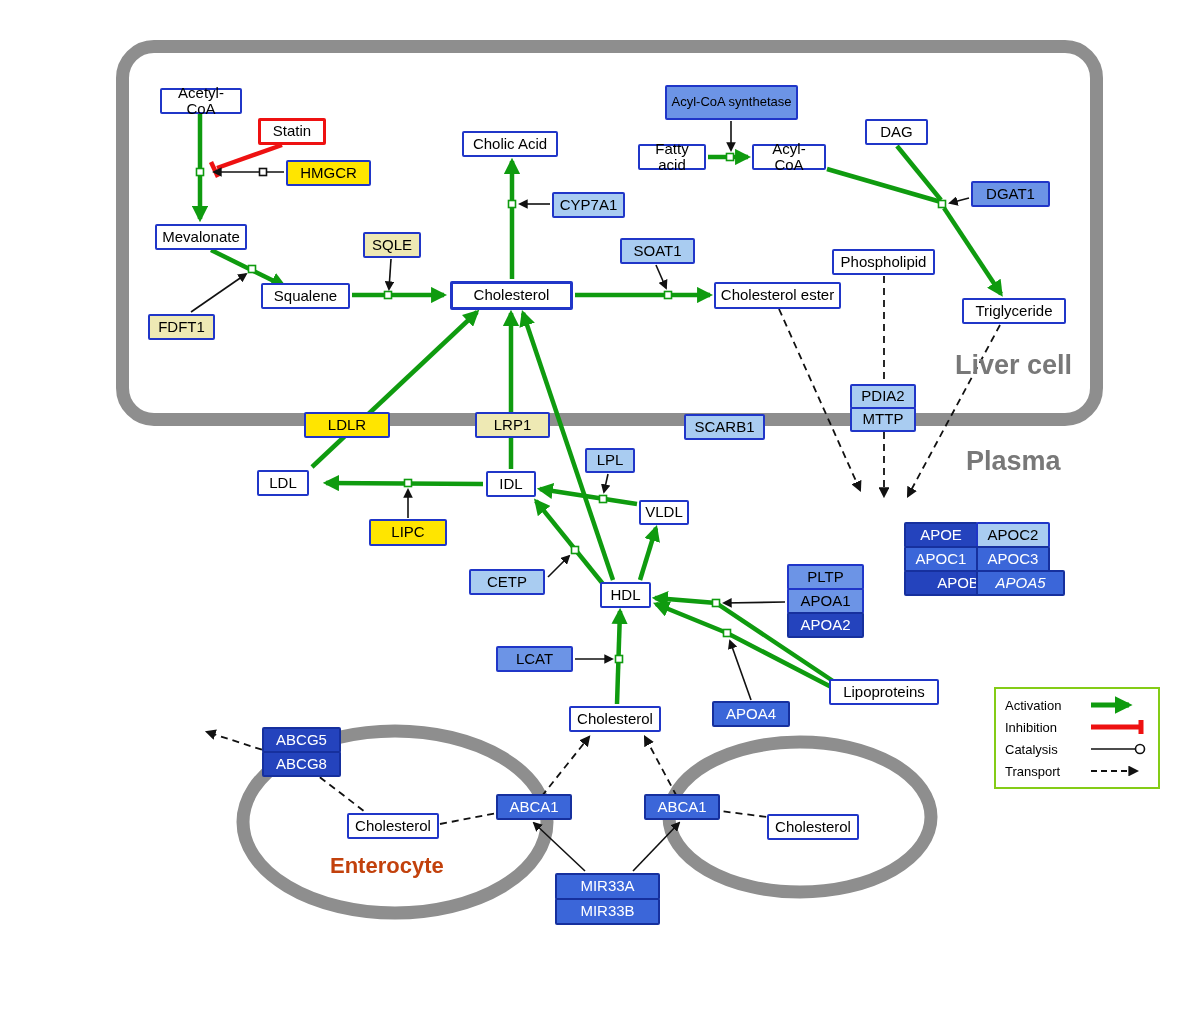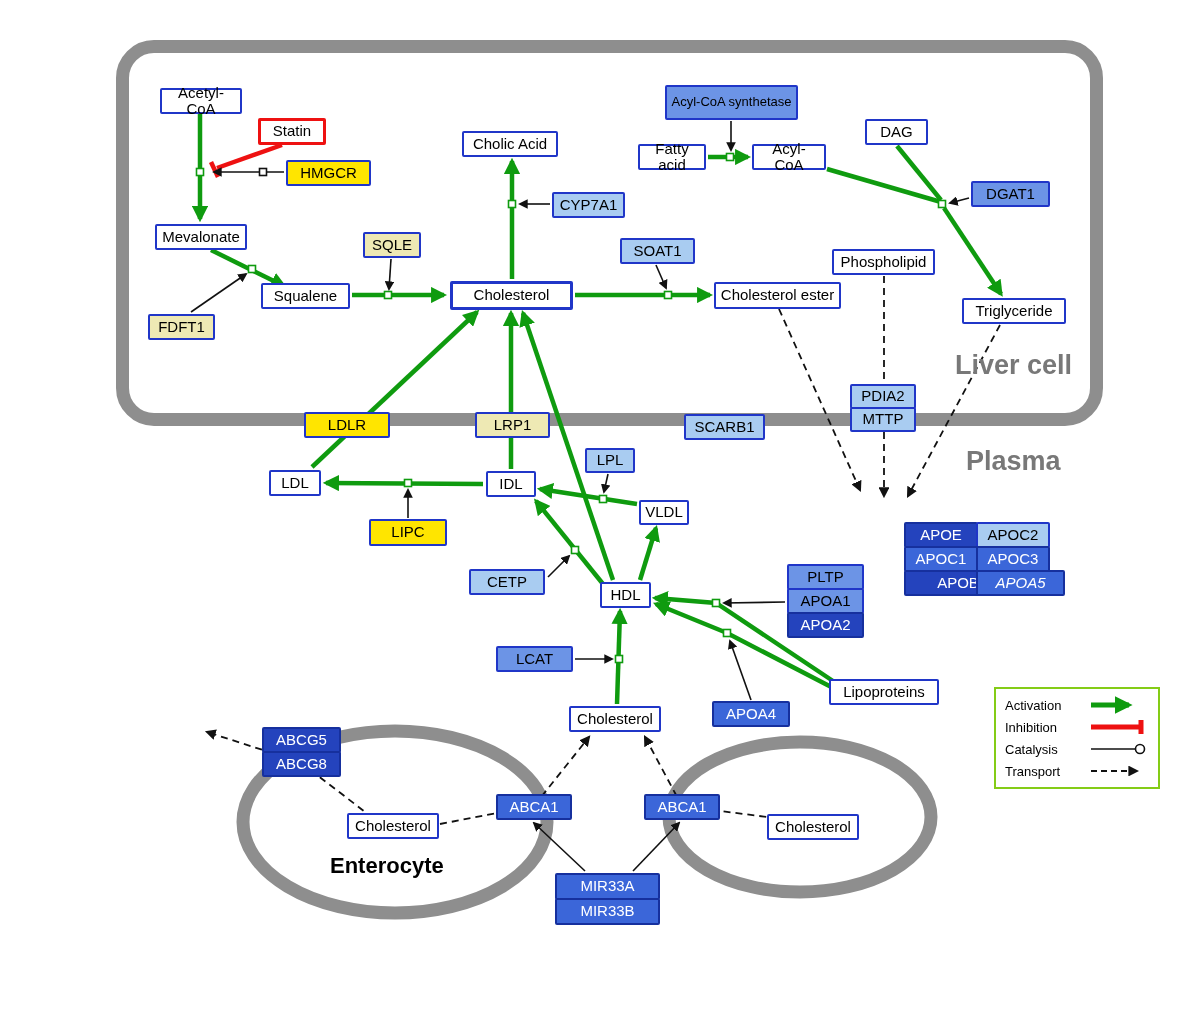--- a/index.html
+++ b/index.html
@@ -115,21 +115,21 @@
       <rect x="571.5" y="546.5" width="7" height="7"></rect>
       <rect x="615.5" y="655.5" width="7" height="7"></rect>
       <rect x="712.5" y="599.5" width="7" height="7"></rect>
       <rect x="723.5" y="629.5" width="7" height="7"></rect>
       <rect x="259.5" y="168.5" width="7" height="7" stroke="#111"></rect>
     </g>
   </svg>
 
   <div class="clabel" style="left:955px;top:350px;font-size:27px;">Liver cell</div>
   <div class="clabel" style="left:966px;top:446px;font-size:27px;">Plasma</div>
-  <div class="clabel" style="left:330px;top:853px;font-size:22px;color:#000000;">Enterocyte</div>
+  <div class="clabel" style="left:330px;top:853px;font-size:22px;color:#c2410c;">Enterocyte</div>
 
   <div class="node" style="left:160px;top:88px;width:82px;height:26px;">Acetyl-CoA</div>
   <div class="node statin" style="left:258px;top:118px;width:68px;height:27px;">Statin</div>
   <div class="node yellow" style="left:286px;top:160px;width:85px;height:26px;">HMGCR</div>
   <div class="node" style="left:155px;top:224px;width:92px;height:26px;">Mevalonate</div>
   <div class="node paleyellow" style="left:363px;top:232px;width:58px;height:26px;">SQLE</div>
   <div class="node paleyellow" style="left:148px;top:314px;width:67px;height:26px;">FDFT1</div>
   <div class="node" style="left:261px;top:283px;width:89px;height:26px;">Squalene</div>
   <div class="node main" style="left:450px;top:281px;width:123px;height:29px;">Cholesterol</div>
   <div class="node" style="left:462px;top:131px;width:96px;height:26px;">Cholic Acid</div>
@@ -142,21 +142,21 @@
   <div class="node" style="left:865px;top:119px;width:63px;height:26px;">DAG</div>
   <div class="node b2" style="left:971px;top:181px;width:79px;height:26px;">DGAT1</div>
   <div class="node" style="left:832px;top:249px;width:103px;height:26px;">Phospholipid</div>
   <div class="node" style="left:962px;top:298px;width:104px;height:26px;">Triglyceride</div>
   <div class="node b1" style="left:850px;top:384px;width:66px;height:25px;">PDIA2</div>
   <div class="node b1" style="left:850px;top:407px;width:66px;height:25px;">MTTP</div>
   <div class="node yellow" style="left:304px;top:412px;width:86px;height:26px;">LDLR</div>
   <div class="node paleyellow" style="left:475px;top:412px;width:75px;height:26px;">LRP1</div>
   <div class="node b1" style="left:684px;top:414px;width:81px;height:26px;">SCARB1</div>
 
-  <div class="node" style="left:269px;top:470px;width:52px;height:26px;">LDL</div>
+  <div class="node" style="left:257px;top:470px;width:52px;height:26px;">LDL</div>
   <div class="node" style="left:486px;top:471px;width:50px;height:26px;">IDL</div>
   <div class="node b1" style="left:585px;top:448px;width:50px;height:25px;">LPL</div>
   <div class="node" style="left:639px;top:500px;width:50px;height:25px;">VLDL</div>
   <div class="node yellow" style="left:369px;top:519px;width:78px;height:27px;">LIPC</div>
   <div class="node b1" style="left:469px;top:569px;width:76px;height:26px;">CETP</div>
   <div class="node" style="left:600px;top:582px;width:51px;height:26px;">HDL</div>
   <div class="node b2" style="left:496px;top:646px;width:77px;height:26px;">LCAT</div>
   <div class="node b2" style="left:787px;top:564px;width:77px;height:26px;">PLTP</div>
   <div class="node b2" style="left:787px;top:588px;width:77px;height:26px;">APOA1</div>
   <div class="node b4" style="left:787px;top:612px;width:77px;height:26px;">APOA2</div>

